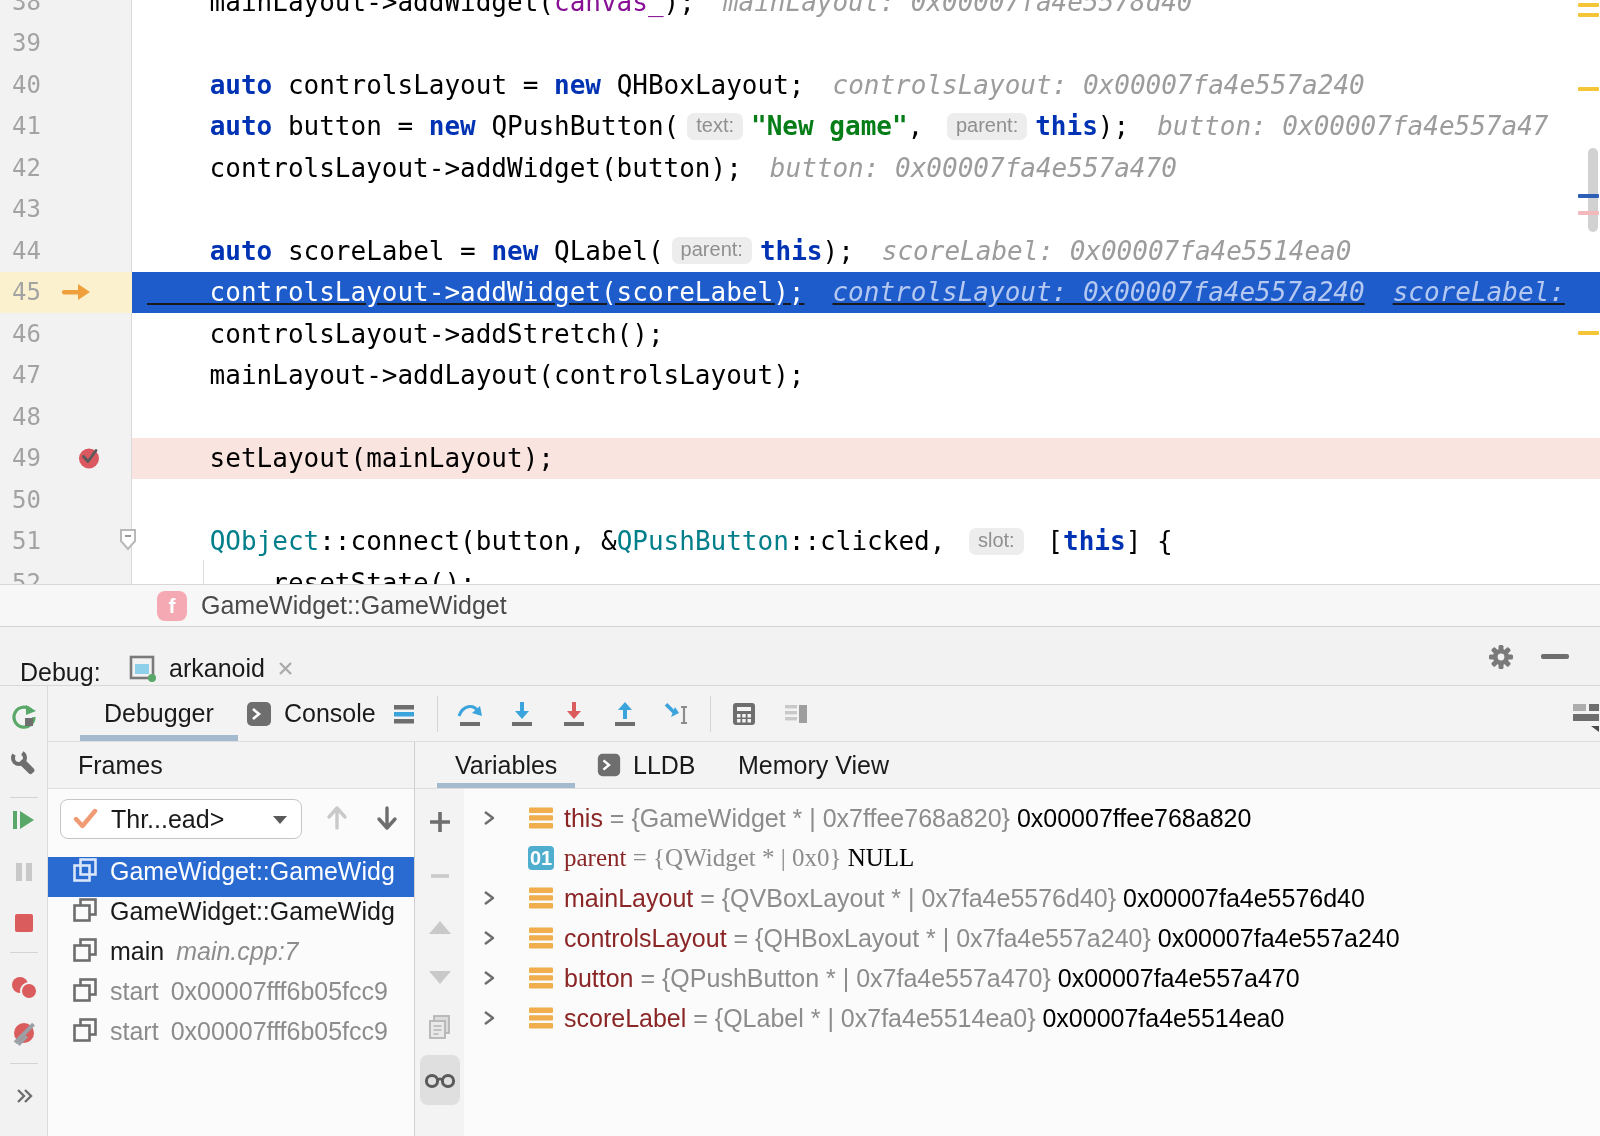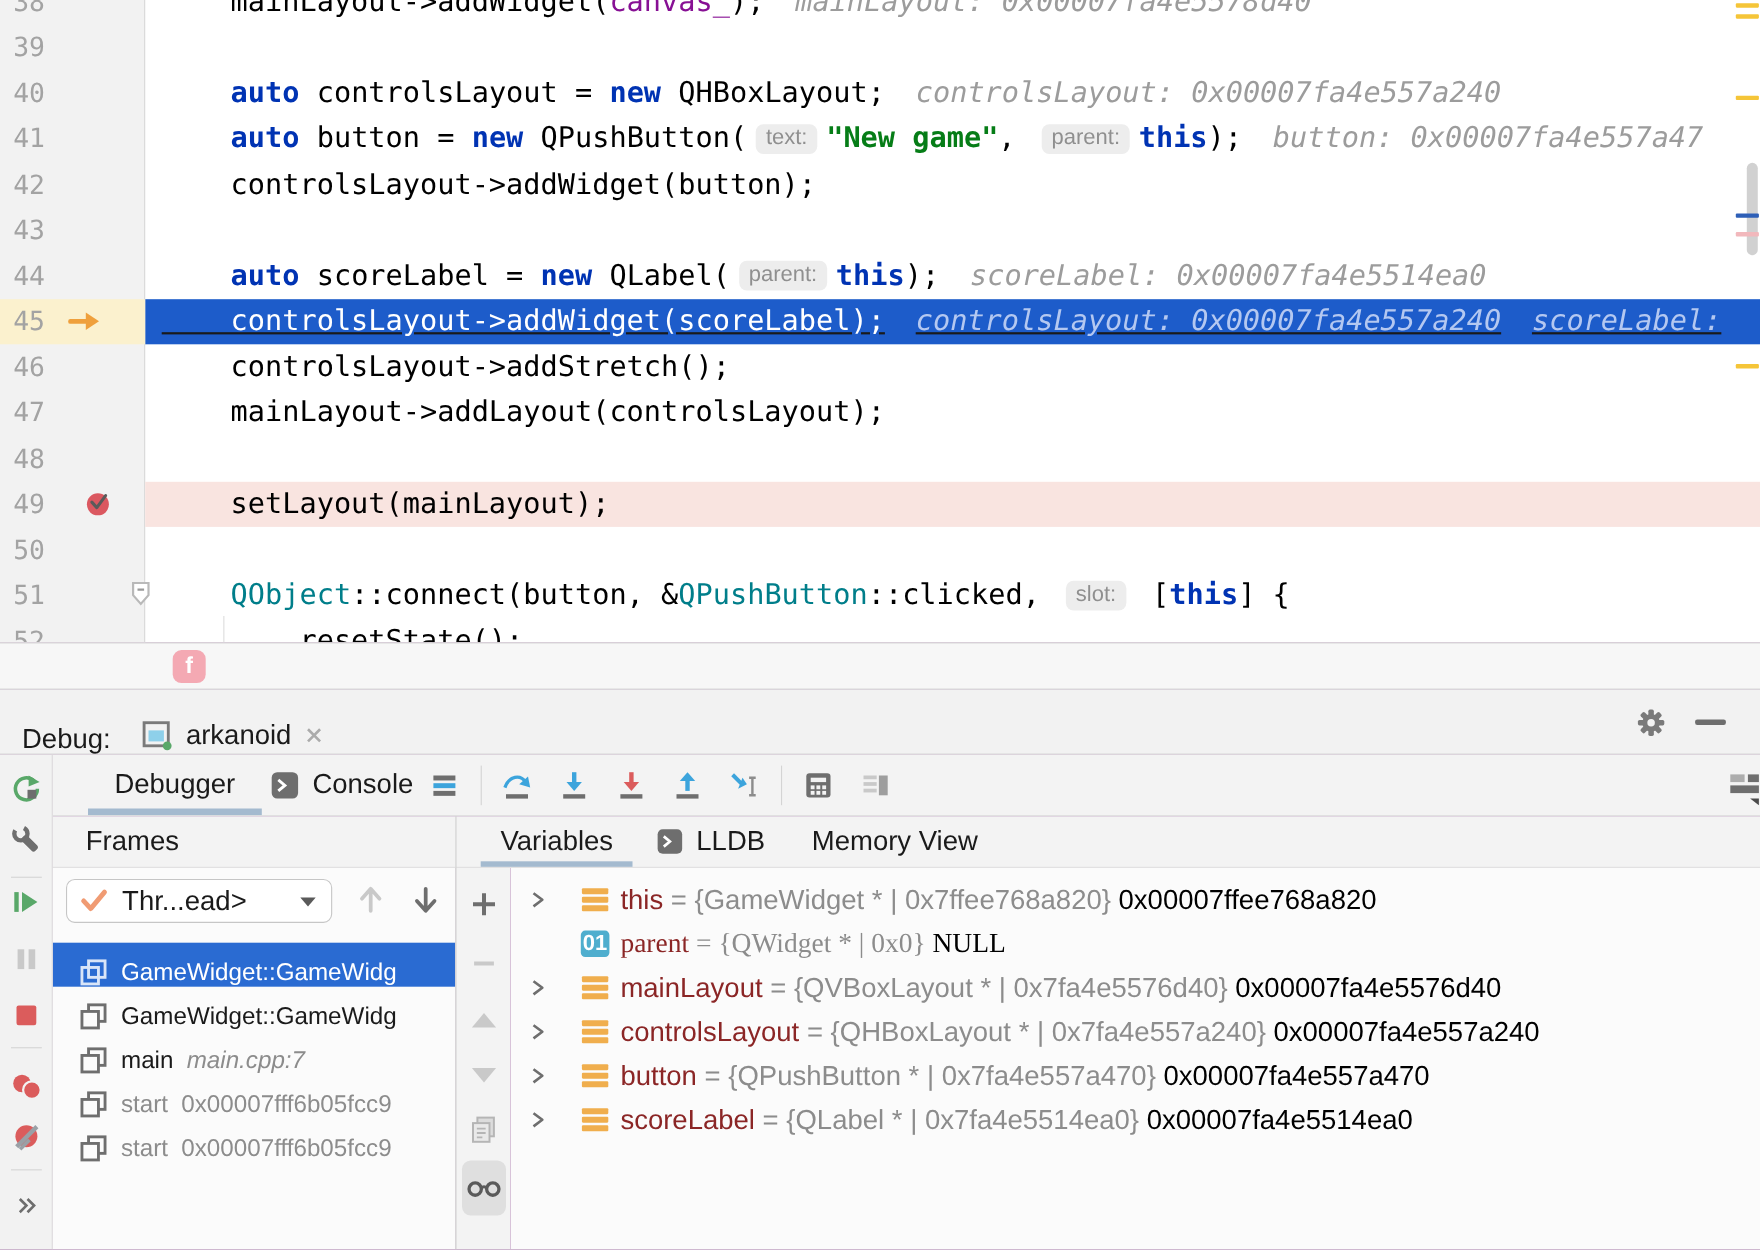--- a/index.html
+++ b/index.html
@@ -1,16 +1,16 @@
 <!DOCTYPE html>
 <html><head>
 <meta charset="utf-8">
 <style>
   html,body{margin:0;padding:0;background:#e8e8e8;}
-  #screen{position:relative;width:1600px;height:1136px;background:#701a75;overflow:hidden;
+  #screen{position:relative;width:1600px;height:1136px;background:#a16207;overflow:hidden;
           font-family:"Liberation Sans",sans-serif;color:#1a1a1a;}
   
   #editor{position:absolute;left:0;top:0;width:1600px;height:584px;background:#ffffff;overflow:hidden;}
   #gutter-bg{position:absolute;left:0;top:0;width:131px;height:100%;background:#f2f2f2;border-right:1px solid #d9d9d9;}
   #code-lines{position:absolute;left:0;top:-19px;right:0;}
   .code-line{display:flex;align-items:center;height:41.5px;white-space:pre;
              font-family:"DejaVu Sans Mono",monospace;font-size:26px;}
   .gutter-cell{width:132px;flex:0 0 132px;height:100%;position:relative;display:flex;align-items:center;}
   .line-num{font-family:"DejaVu Sans Mono",monospace;font-size:24px;color:#a3a3a3;padding-left:12px;}
   .gicon{position:absolute;top:50%;transform:translateY(-50%);line-height:0;}
@@ -75,21 +75,21 @@
   #tab-lldb{left:548px;}
   #tab-memory{left:690px;}
   
   #frames-panel{position:absolute;left:48px;top:789px;width:366px;height:347px;background:#fbfbfb;overflow:hidden;}
   #thread-combo{position:absolute;left:12px;top:10px;width:242px;height:40px;background:#fff;border:1px solid #c6c6c6;
                 border-radius:8px;display:flex;align-items:center;gap:12px;padding:0 12px;box-sizing:border-box;}
   #thread-combo .tval{font-size:25px;flex:1;}
   #nav-up{position:absolute;left:272px;top:12px;width:34px;height:34px;line-height:0;}
   #nav-down{position:absolute;left:322px;top:12px;width:34px;height:34px;line-height:0;}
   #frame-list{position:absolute;left:0;top:68px;width:100%;}
-  .frame-row{height:40px;display:flex;align-items:flex-end;padding-left:24px;font-size:22px;white-space:nowrap;overflow:hidden;}
+  .frame-row{height:40px;display:flex;align-items:flex-start;padding-left:24px;font-size:25px;white-space:nowrap;overflow:hidden;}
   .frame-row .f-icon{width:26px;height:26px;margin-right:12px;flex:0 0 auto;line-height:0;}
   .frame-row.sel{background:#2a6bd2;color:#fff;}
   .frame-row .f-loc{color:#8c8c8c;margin-left:12px;}
   .frame-row .f-loc.it{font-style:italic;}
   .frame-row.dim .f-title{color:#8c8c8c;}
   
   #vars-toolbar{position:absolute;left:414px;top:789px;width:50px;height:347px;background:#f3f3f3;border-left:1px solid #d0d0d0;box-sizing:border-box;}
   .vt-btn{position:absolute;left:11px;width:28px;height:28px;display:flex;align-items:center;justify-content:center;
           font-size:30px;color:#6e6e6e;line-height:0;}
   .vt-btn.dis{color:#c9c9c9;}
@@ -116,21 +116,21 @@
 
 <div id="screen">
 
   <div id="editor">
     <div id="gutter-bg"></div>
     <div id="code-lines">
         <div class="code-line"><div class="gutter-cell"><div class="line-num">38</div></div><div class="code-cell"><span class="t-p">    mainLayout-&gt;addWidget(</span><span class="t-m">canvas_</span><span class="t-p">);</span><span class="t-h">mainLayout: 0x00007fa4e5578d40</span></div></div>
         <div class="code-line"><div class="gutter-cell"><div class="line-num">39</div></div><div class="code-cell"></div></div>
         <div class="code-line"><div class="gutter-cell"><div class="line-num">40</div></div><div class="code-cell"><span class="t-p">    </span><span class="t-k">auto</span><span class="t-p"> controlsLayout = </span><span class="t-k">new</span><span class="t-p"> QHBoxLayout;</span><span class="t-h">controlsLayout: 0x00007fa4e557a240</span></div></div>
         <div class="code-line"><div class="gutter-cell"><div class="line-num">41</div></div><div class="code-cell"><span class="t-p">    </span><span class="t-k">auto</span><span class="t-p"> button = </span><span class="t-k">new</span><span class="t-p"> QPushButton(</span><span class="chip">text:</span><span class="t-s">"New game"</span><span class="t-p">, </span><span class="chip">parent:</span><span class="t-k">this</span><span class="t-p">);</span><span class="t-h">button: 0x00007fa4e557a47</span></div></div>
-        <div class="code-line"><div class="gutter-cell"><div class="line-num">42</div></div><div class="code-cell"><span class="t-p">    controlsLayout-&gt;addWidget(button);</span></div></div>
+        <div class="code-line"><div class="gutter-cell"><div class="line-num">42</div></div><div class="code-cell"><span class="t-p">    controlsLayout-&gt;addWidget(button);</span><span class="t-h">button: 0x00007fa4e557a470</span></div></div>
         <div class="code-line"><div class="gutter-cell"><div class="line-num">43</div></div><div class="code-cell"></div></div>
         <div class="code-line"><div class="gutter-cell"><div class="line-num">44</div></div><div class="code-cell"><span class="t-p">    </span><span class="t-k">auto</span><span class="t-p"> scoreLabel = </span><span class="t-k">new</span><span class="t-p"> QLabel(</span><span class="chip">parent:</span><span class="t-k">this</span><span class="t-p">);</span><span class="t-h">scoreLabel: 0x00007fa4e5514ea0</span></div></div>
         <div class="code-line exec"><div class="gutter-cell"><div class="line-num">45</div><div class="gicon exec-arrow"><svg width="32" height="22" viewBox="0 0 32 22">
                 <rect x="2" y="9" width="18" height="4.4" rx="2" fill="#EFA03C"></rect>
                 <polygon points="18,3 30,11 18,19" fill="#EFA03C"></polygon>
               </svg></div></div><div class="code-cell"><span class="t-p">    controlsLayout-&gt;addWidget(scoreLabel);</span><span class="t-h">controlsLayout: 0x00007fa4e557a240</span><span class="t-h">scoreLabel:</span></div></div>
         <div class="code-line"><div class="gutter-cell"><div class="line-num">46</div></div><div class="code-cell"><span class="t-p">    controlsLayout-&gt;addStretch();</span></div></div>
         <div class="code-line"><div class="gutter-cell"><div class="line-num">47</div></div><div class="code-cell"><span class="t-p">    mainLayout-&gt;addLayout(controlsLayout);</span></div></div>
         <div class="code-line"><div class="gutter-cell"><div class="line-num">48</div></div><div class="code-cell"></div></div>
         <div class="code-line bp"><div class="gutter-cell"><div class="line-num">49</div><div class="gicon bp-dot"><svg width="23" height="23" viewBox="0 0 23 23">
@@ -151,20 +151,21 @@
         <div class="mark" style="top: 13px; background: rgb(245, 197, 56);"></div>
         <div class="mark" style="top: 87px; background: rgb(245, 197, 56);"></div>
         <div class="mark" style="top: 194px; background: rgb(46, 95, 183);"></div>
         <div class="mark" style="top: 211px; background: rgb(242, 184, 188);"></div>
         <div class="mark" style="top: 331px; background: rgb(245, 197, 56);"></div>
       </div>
   </div>
 
   <div id="breadcrumb">
     <div id="fn-chip">f</div>
+    <div id="breadcrumb-label">GameWidget::GameWidget</div>
   </div>
 
   <div id="debug-header">
     <div id="debug-label">Debug:</div>
     <div id="session-tab">
       <span style="line-height:0;">
         <svg width="30" height="30" viewBox="0 0 30 30">
             <rect x="3" y="4" width="22" height="21" fill="none" stroke="#7a7a7a" stroke-width="2.6"></rect>
             <rect x="7" y="11" width="14" height="10" fill="#8ed0ea"></rect>
             <circle cx="24" cy="25" r="4" fill="#59A869"></circle>

